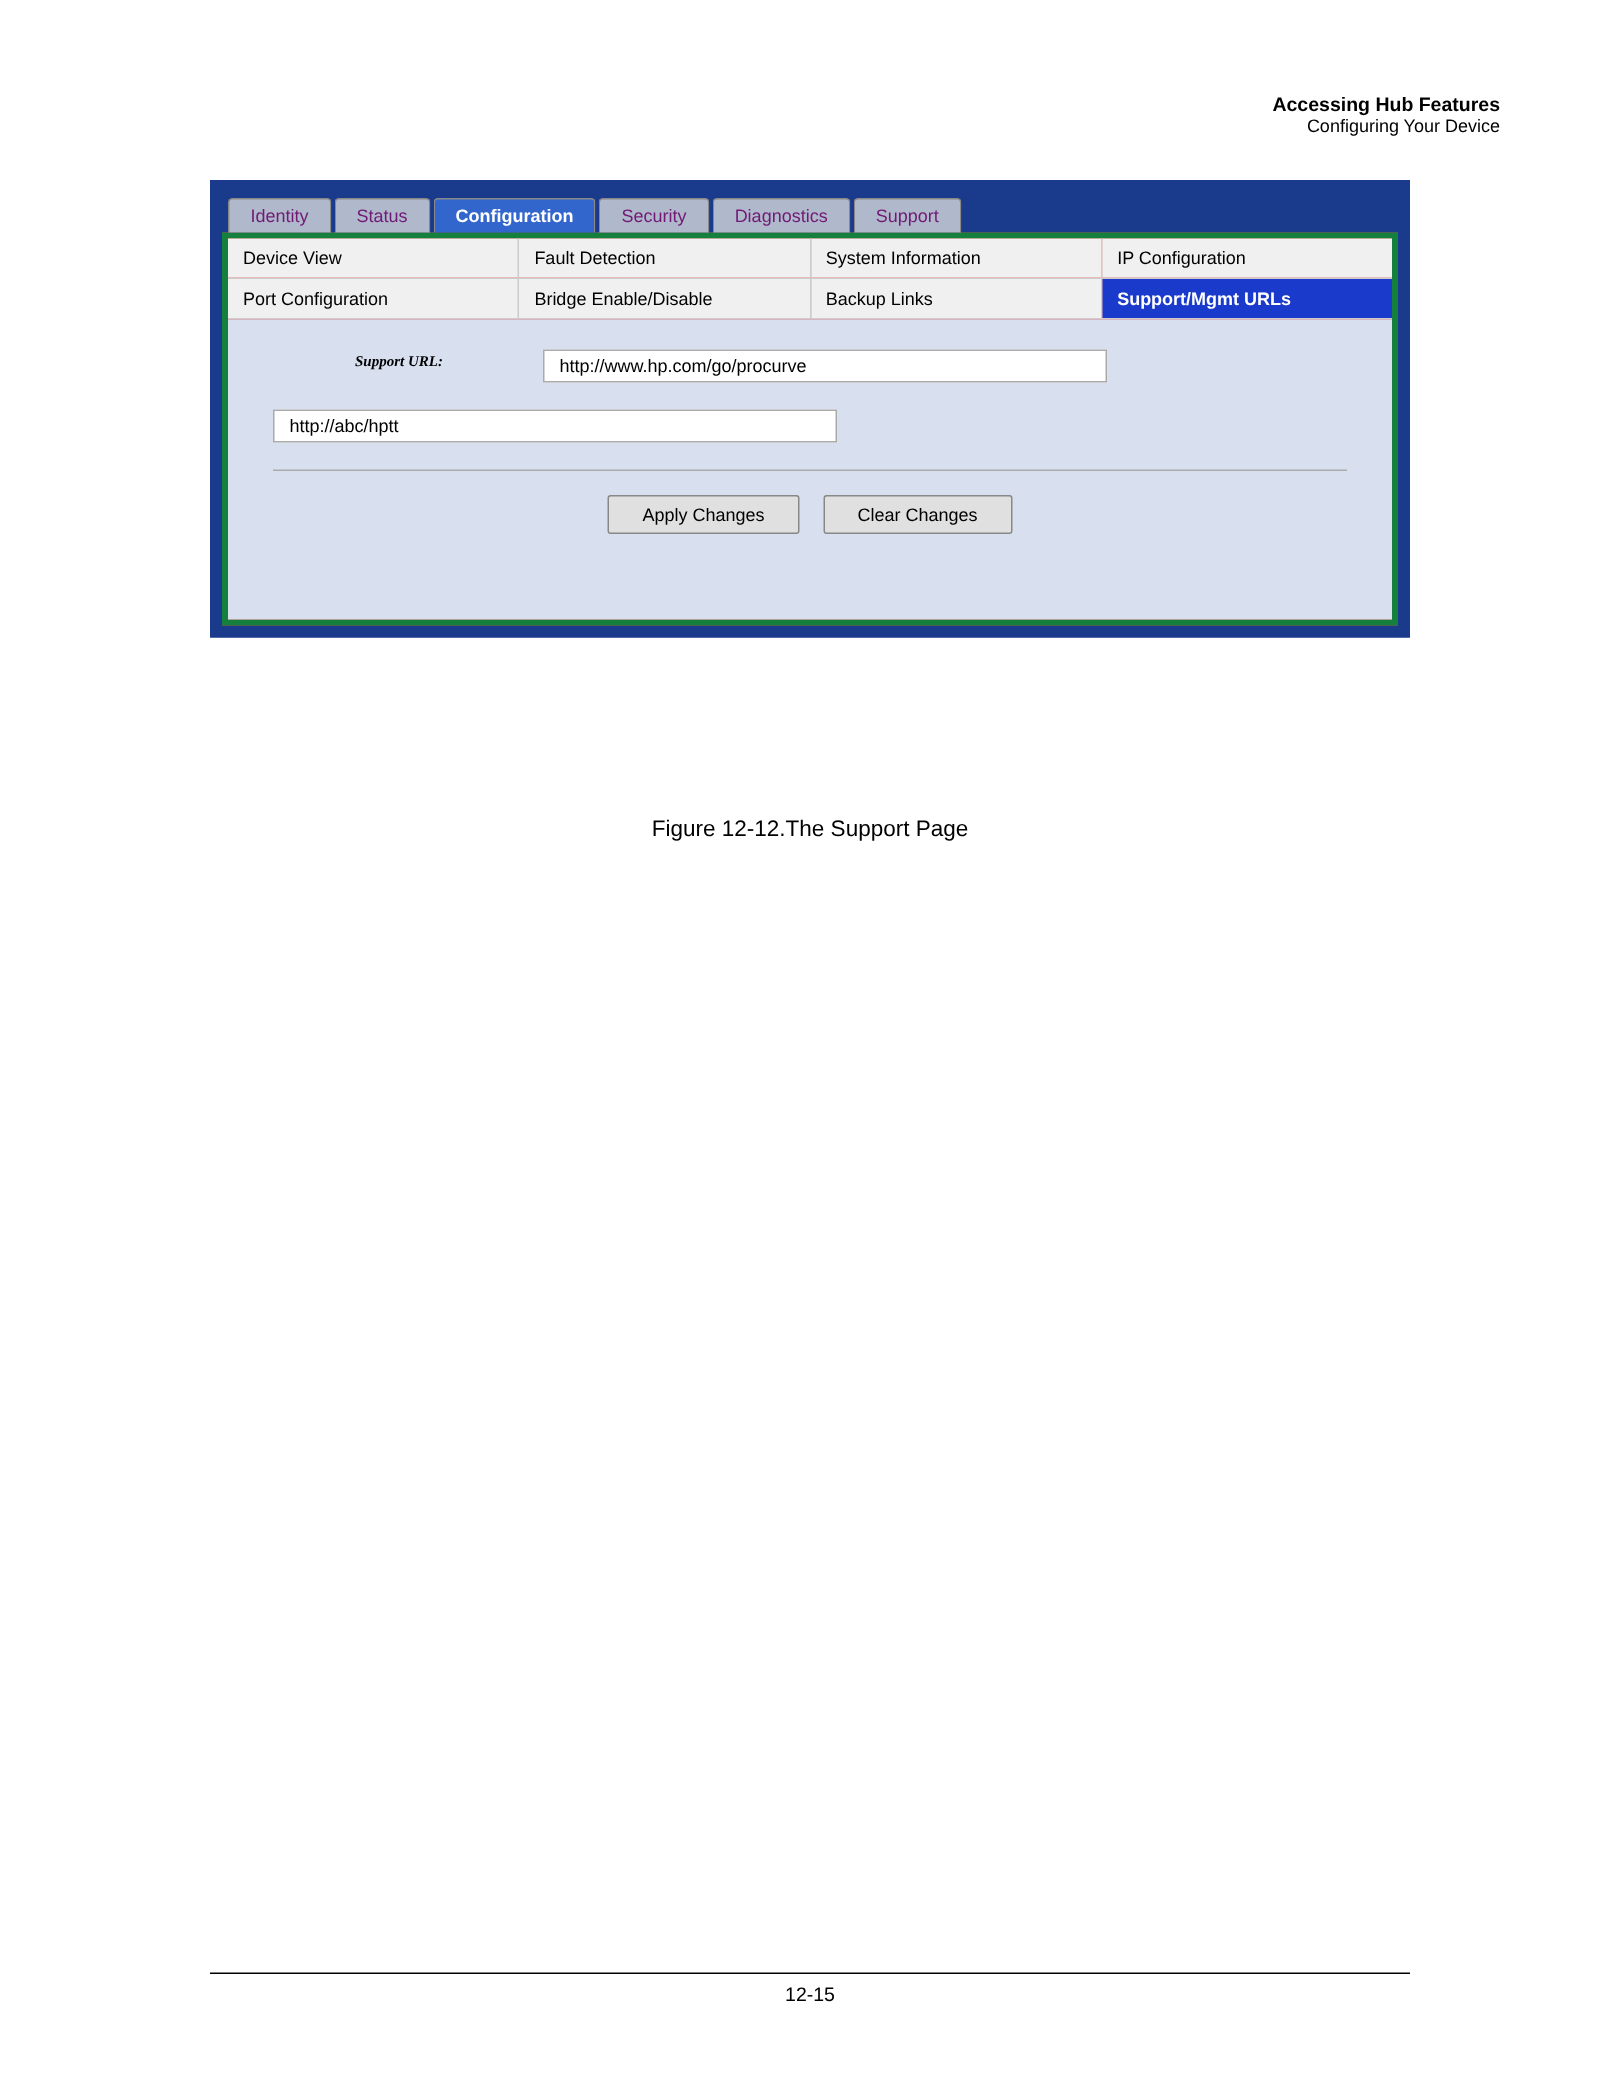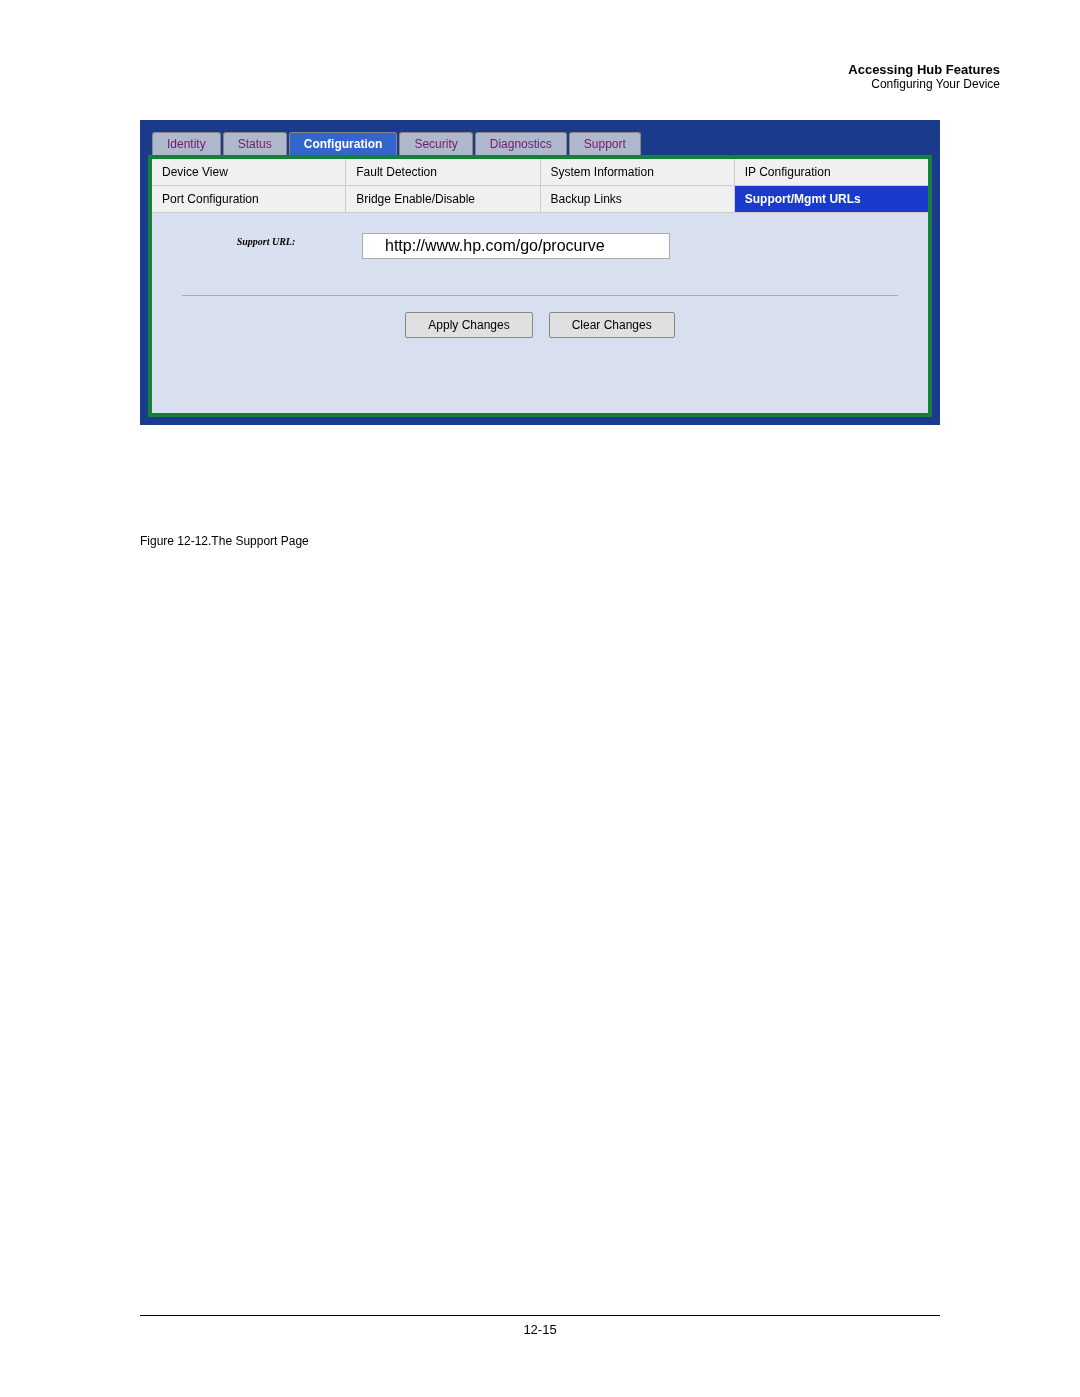--- a/index.html
+++ b/index.html
@@ -110,24 +110,24 @@
       text-align: center;
       padding-right: 12px;
       font-weight: bold;
       font-size: 10px;
       font-style: italic;
       padding-top: 3px;
       font-family: 'Times New Roman', serif;
     }
 
     .form-input {
-      width: 308px;
+      width: 376px;
       border: 1px solid #aaa;
-      padding: 3px 22px;
-      font-size: 16px;
+      padding: 3px 10px;
+      font-size: 12px;
       background: #fff;
     }
 
     .form-divider {
       border: none;
       border-top: 1px solid #aaa;
       margin: 10px 0 16px 0;
     }
 
     .button-row {
@@ -139,23 +139,23 @@
     .btn {
       padding: 5px 22px;
       font-size: 12px;
       background: #e0e0e0;
       border: 1px solid #888;
       cursor: pointer;
       border-radius: 2px;
     }
 
     .figure-caption {
-      text-align: left;
-      margin-top: 4px;
-      font-size: 12px;
+      text-align: center;
+      margin-top: 14px;
+      font-size: 15px;
     }
 
     .page-footer {
       position: absolute;
       bottom: 60px;
       left: 140px;
       right: 140px;
       border-top: 1px solid #000;
       padding-top: 6px;
       display: flex;
@@ -201,20 +201,21 @@
     </div>
 
     <div class="panel-content">
 
       <div class="form-row">
         <div class="form-label">Support URL:</div>
         <input class="form-input" type="text" value="http://www.hp.com/go/procurve" style="">
       </div>
 
       <div class="form-row">
+        <input class="form-input" type="text" value="http://abc/hptt" style="">
       </div>
 
       <hr class="form-divider">
 
       <div class="button-row">
         <button class="btn">Apply Changes</button>
         <button class="btn">Clear Changes</button>
       </div>
 
     </div>

